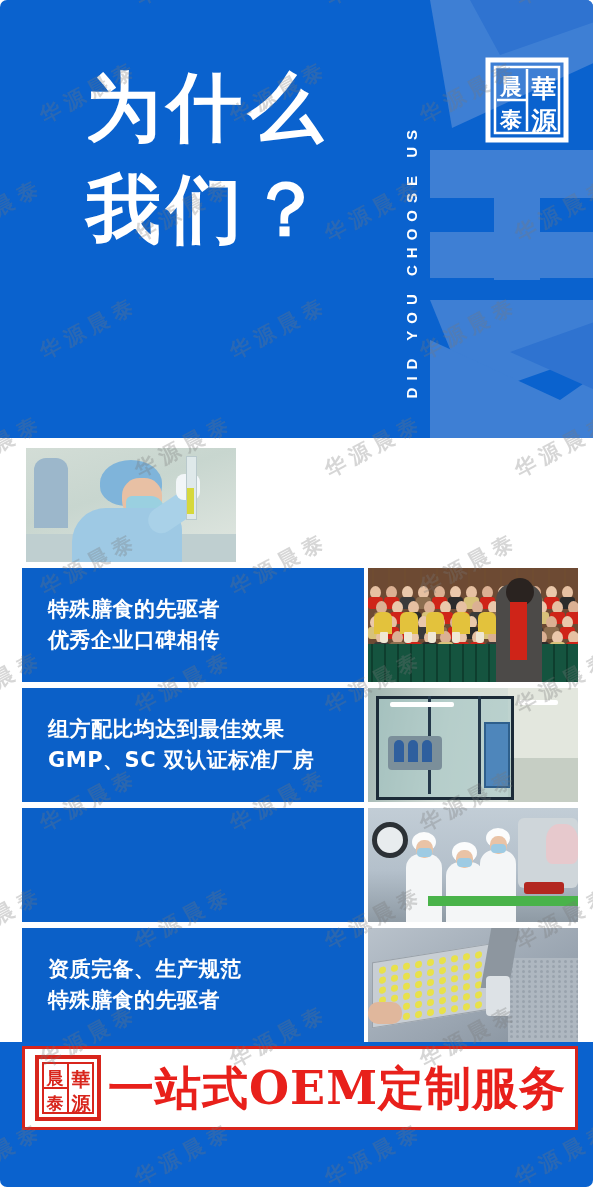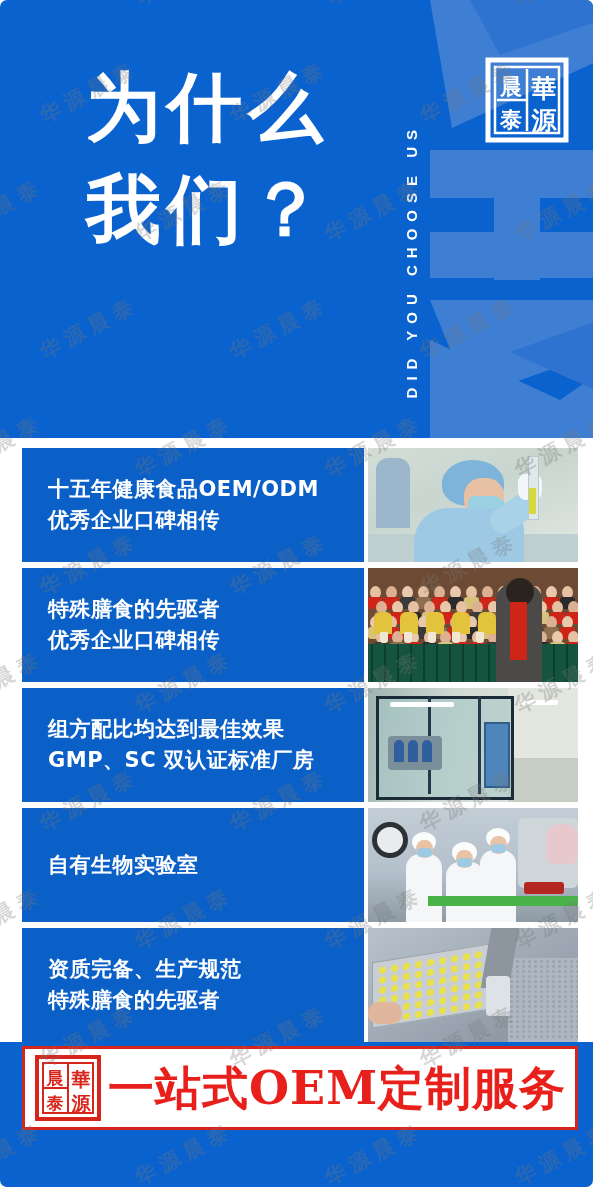--- a/index.html
+++ b/index.html
@@ -230,24 +230,20 @@
         <text x="60" y="73" font-size="25" font-family="DejaVu Serif, serif" font-weight="700" fill="#ffffff" text-anchor="middle">源</text>
       </svg>
     </div>
   </div>
 
   <div id="panel"></div>
 
   <div id="cards">
 
     <div class="card">
-      <div class="card-text">
-        <div class="ln">十五年健康食品OEM/ODM</div>
-        <div class="ln">优秀企业口碑相传</div>
-      </div>
       <div class="card-img">
         <div class="p1 ph">
           <div class="bgp"></div>
           <div class="sh"></div>
           <div class="head"></div>
             <div class="face"></div>
             <div class="mask"></div>
           <div class="body"></div>
             <div class="arm"></div>
             <div class="glove"></div>
@@ -435,21 +431,20 @@
           <div class="op" style="left:26px"></div>
           <div class="op" style="left:40px"></div>
           <div class="op" style="left:54px"></div>
           <div class="door"></div>
         </div>
       </div>
     </div>
 
     <div class="card">
       <div class="card-text">
-        <div class="ln">自有生物实验室</div>
       </div>
       <div class="card-img">
         <div class="p4 ph">
           <div class="reel"></div>
           <div class="mach"></div>
           <div class="pink"></div>
           <div class="w" style="left:38px;top:46px;width:36px;height:68px"></div>
           <div class="hd" style="left:44px;top:24px;width:24px;height:20px"></div>
           <div class="fc" style="left:48px;top:32px;width:17px;height:18px"></div>
           <div class="mk" style="left:49px;top:40px;width:15px;height:9px"></div>

